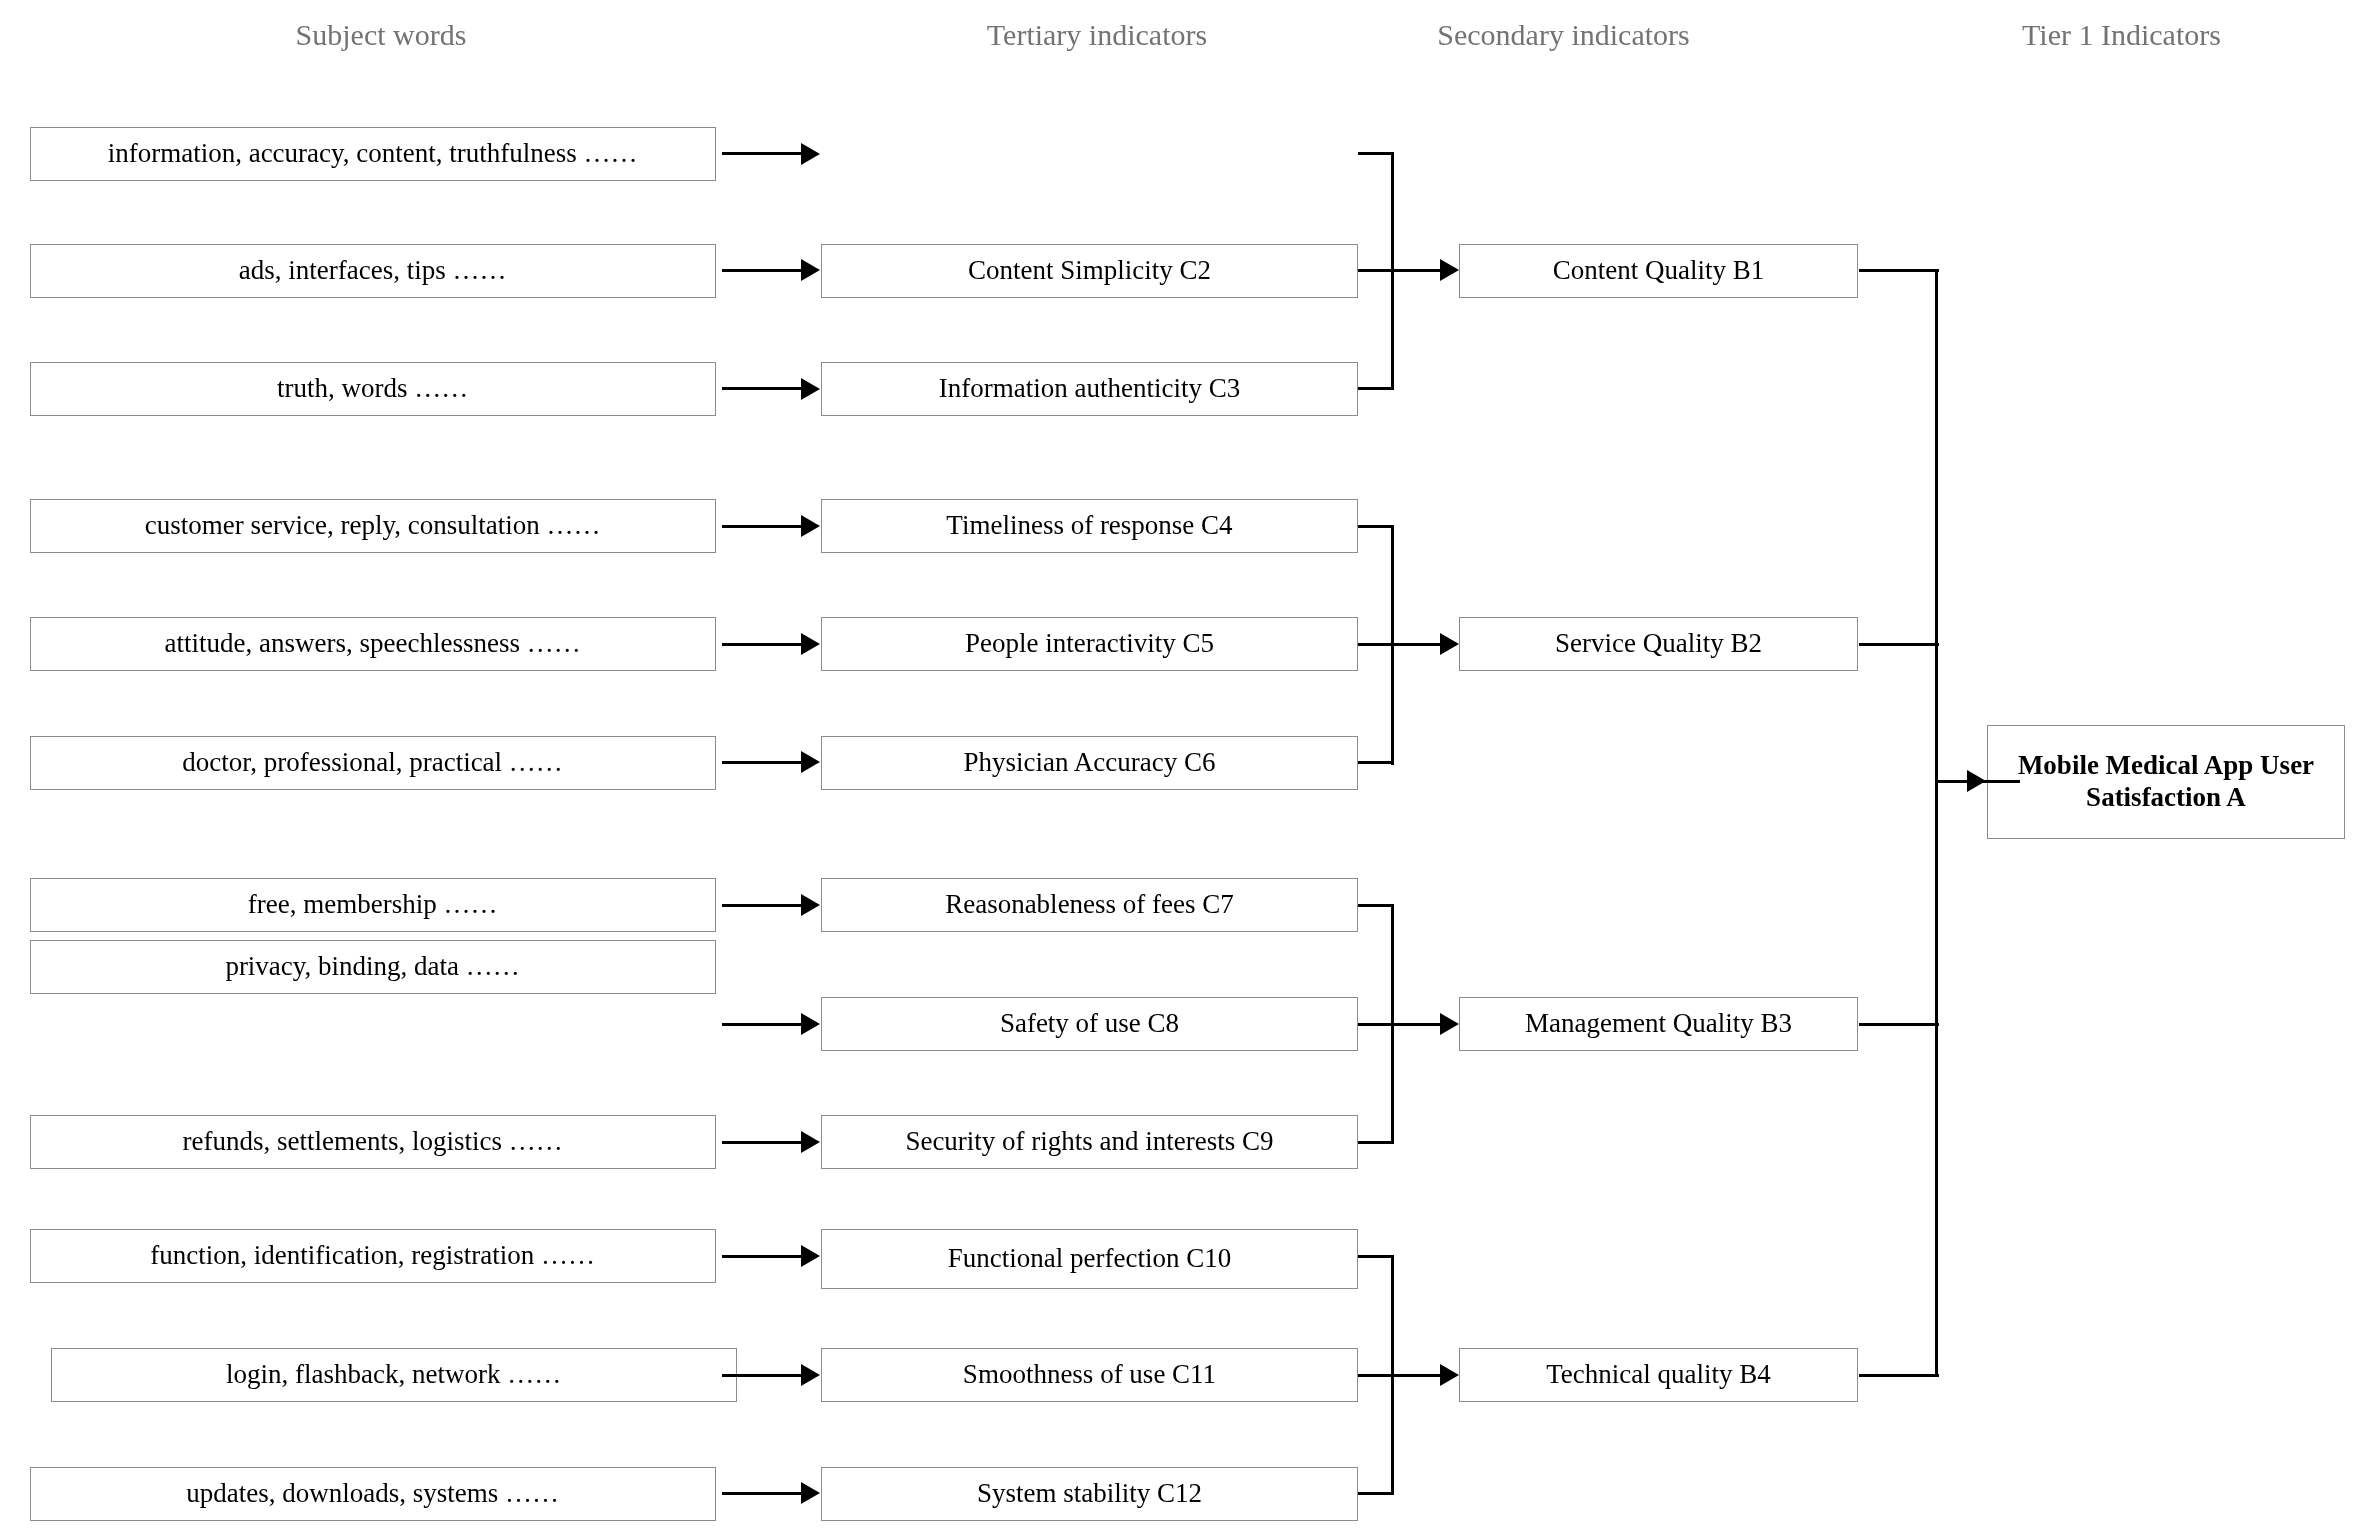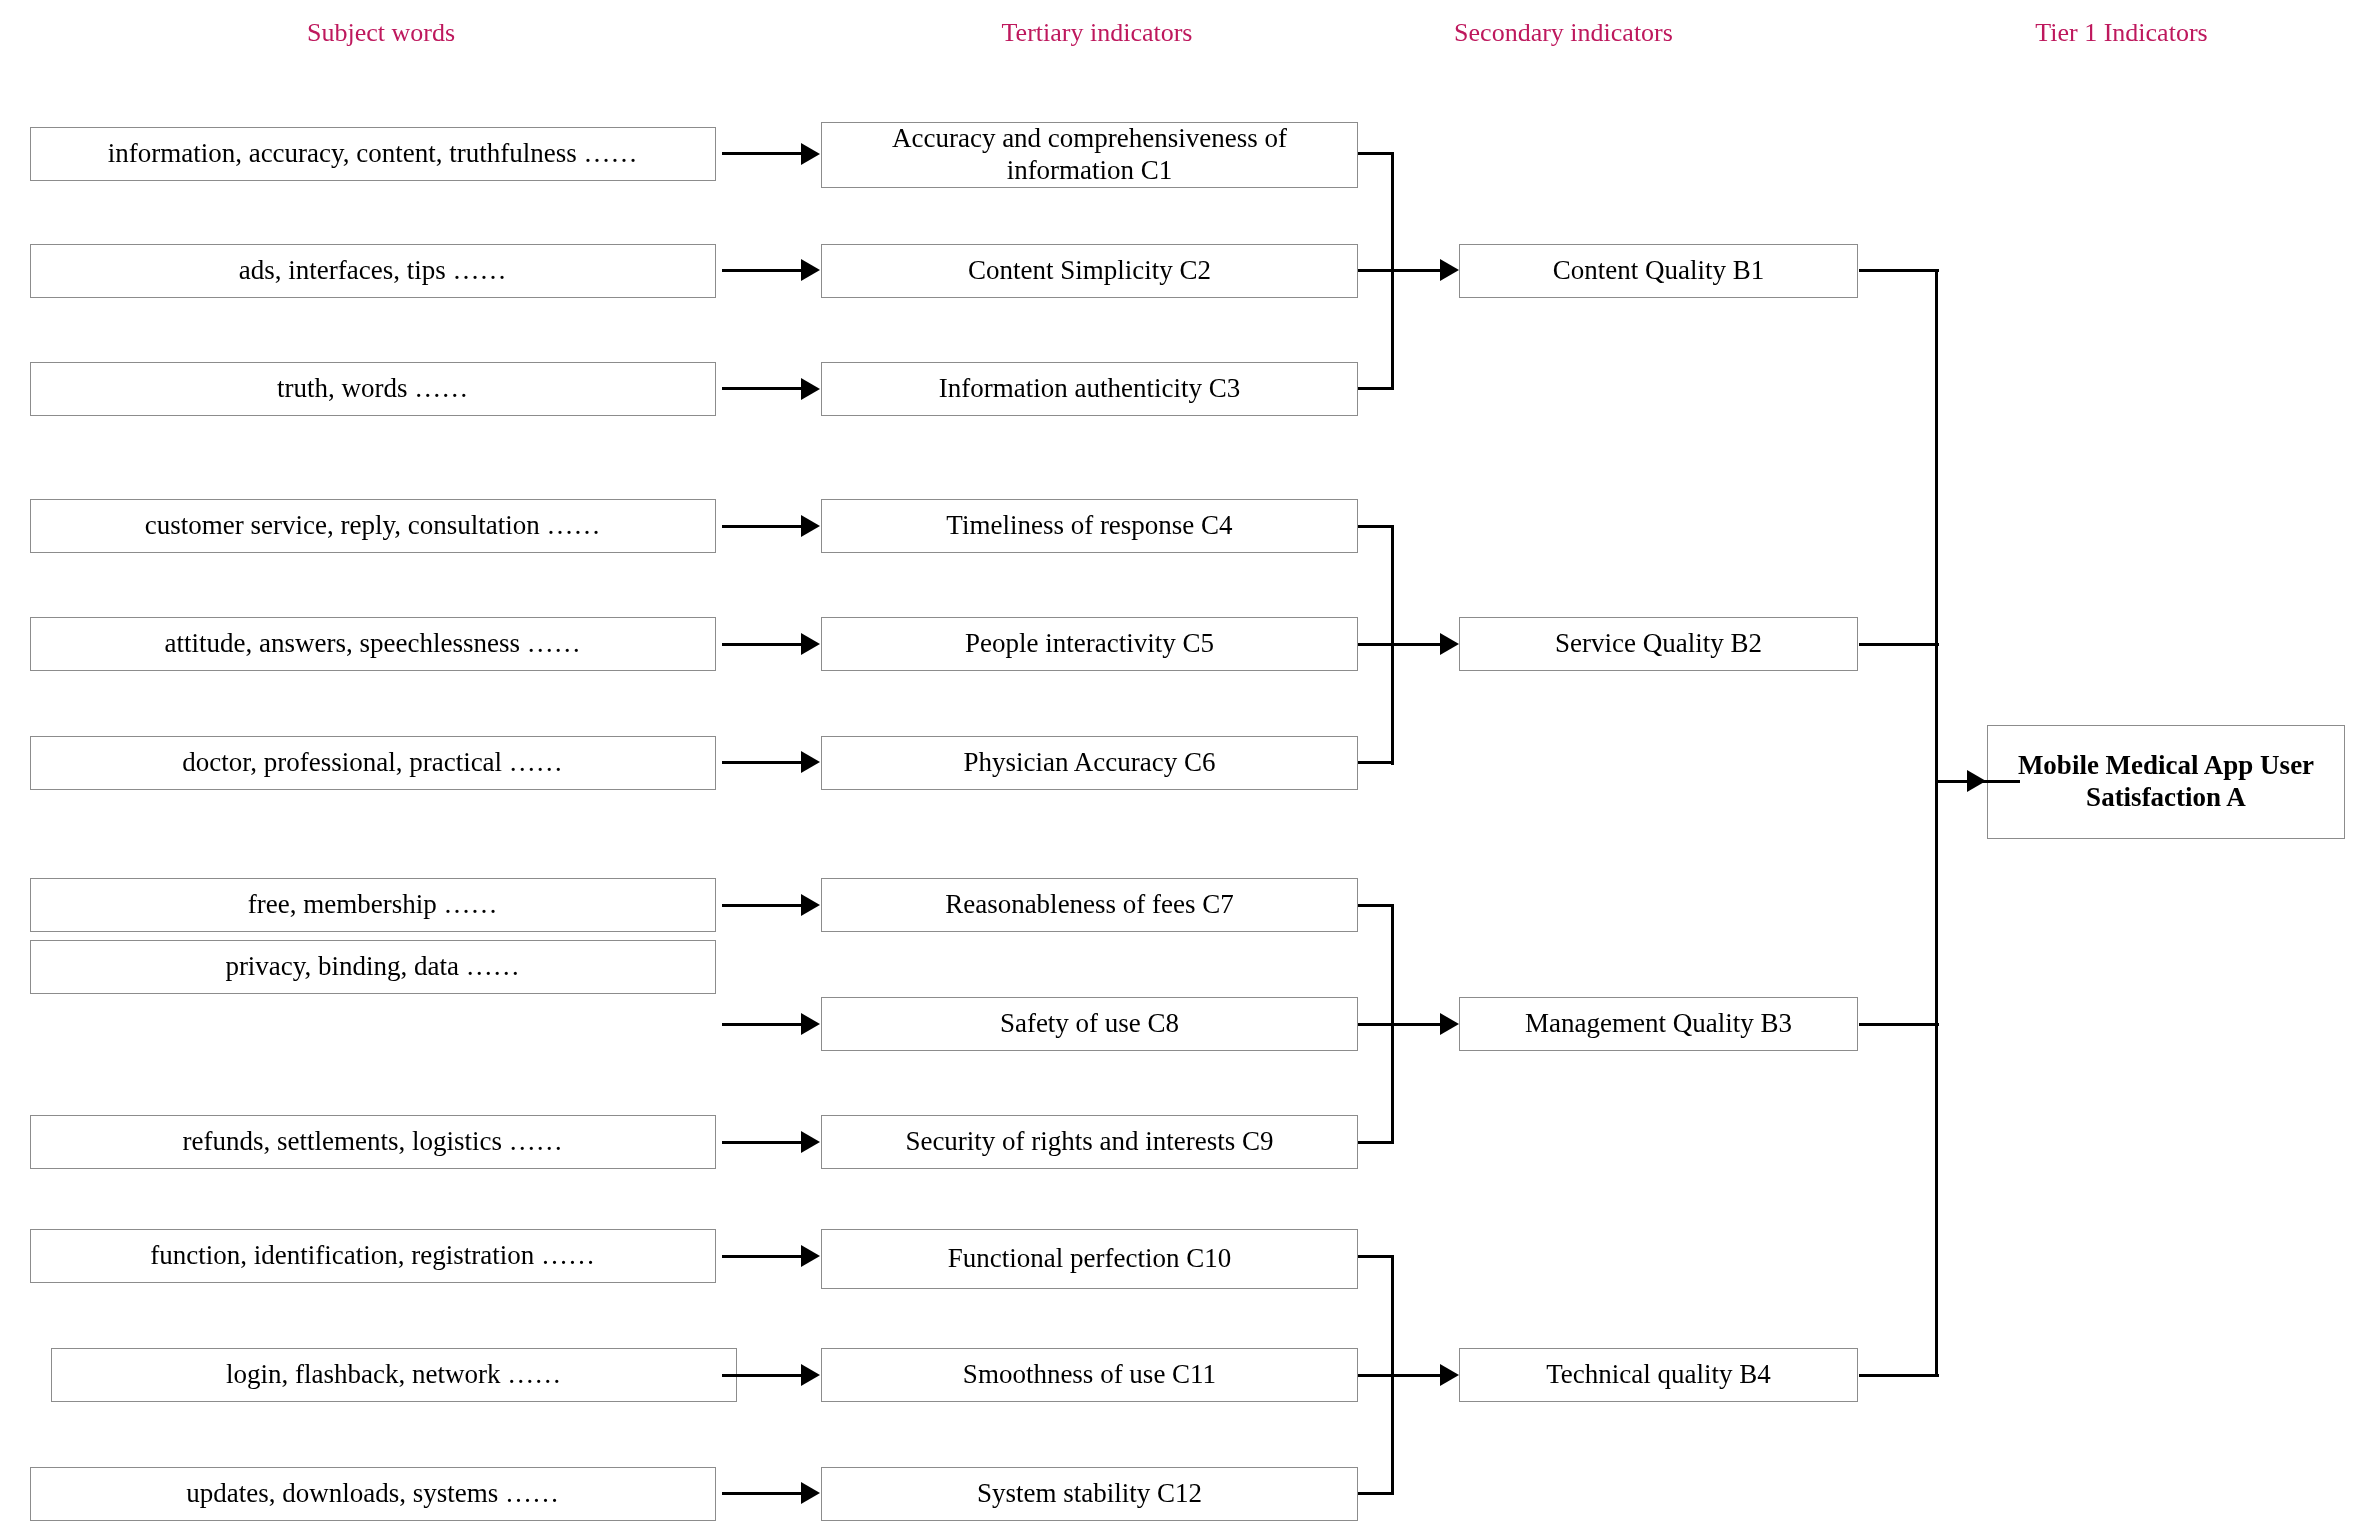--- a/index.html
+++ b/index.html
@@ -12,22 +12,22 @@
     position: relative;
     width: 2377px;
     height: 1534px;
     background: #ffffff;
     font-family: "Liberation Serif", "DejaVu Serif", serif;
     overflow: hidden;
   }
   .col-header {
     position: absolute;
     text-align: center;
-    font-size: 26px;
-    color: #be185d;
+    font-size: 30px;
+    color: #737373;
     white-space: nowrap;
     line-height: 1;
   }
   .node {
     position: absolute;
     box-sizing: border-box;
     border: 1.3px solid #8c8c8c;
     background: #ffffff;
     display: flex;
     align-items: center;
@@ -79,21 +79,20 @@
   <div class="node" style="left:29.6px; top:736px; width:686px; height:54px;">doctor, professional, practical ……</div>
 
   <div class="node" style="left:29.6px; top:878px; width:686px; height:54px;">free, membership ……</div>
   <div class="node" style="left:29.6px; top:940px; width:686px; height:54px;">privacy, binding, data ……</div>
   <div class="node" style="left:29.6px; top:1115px; width:686px; height:54px;">refunds, settlements, logistics ……</div>
 
   <div class="node" style="left:29.6px; top:1229px; width:686px; height:54px;">function, identification, registration ……</div>
   <div class="node" style="left:29.6px; top:1348px; width:686px; height:54px;margin-left:21px;">login, flashback, network ……</div>
   <div class="node" style="left:29.6px; top:1467px; width:686px; height:54px;">updates, downloads, systems ……</div>
 
-  <div class="node" style="left:821px; top:122px; width:537px; height:66px;">Accuracy and comprehensiveness of information C1</div>
   <div class="node" style="left:821px; top:244px; width:537px; height:54px;">Content Simplicity C2</div>
   <div class="node" style="left:821px; top:362px; width:537px; height:54px;">Information authenticity C3</div>
 
   <div class="node" style="left:821px; top:499px; width:537px; height:54px;">Timeliness of response C4</div>
   <div class="node" style="left:821px; top:617px; width:537px; height:54px;">People interactivity C5</div>
   <div class="node" style="left:821px; top:736px; width:537px; height:54px;">Physician Accuracy C6</div>
 
   <div class="node" style="left:821px; top:878px; width:537px; height:54px;">Reasonableness of fees C7</div>
   <div class="node" style="left:821px; top:997px; width:537px; height:54px;">Safety of use C8</div>
   <div class="node" style="left:821px; top:1115px; width:537px; height:54px;">Security of rights and interests C9</div>

